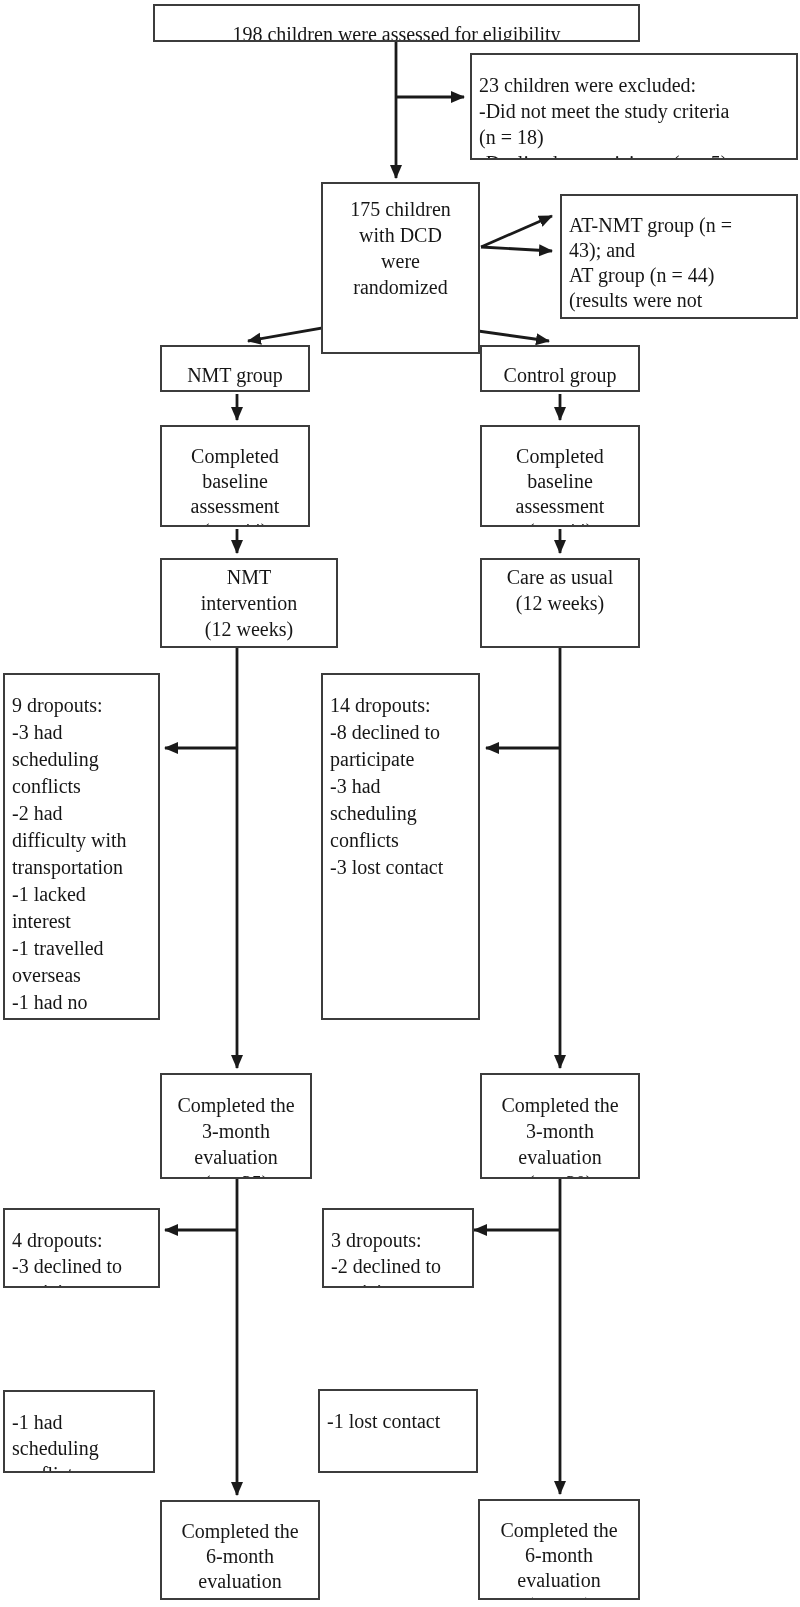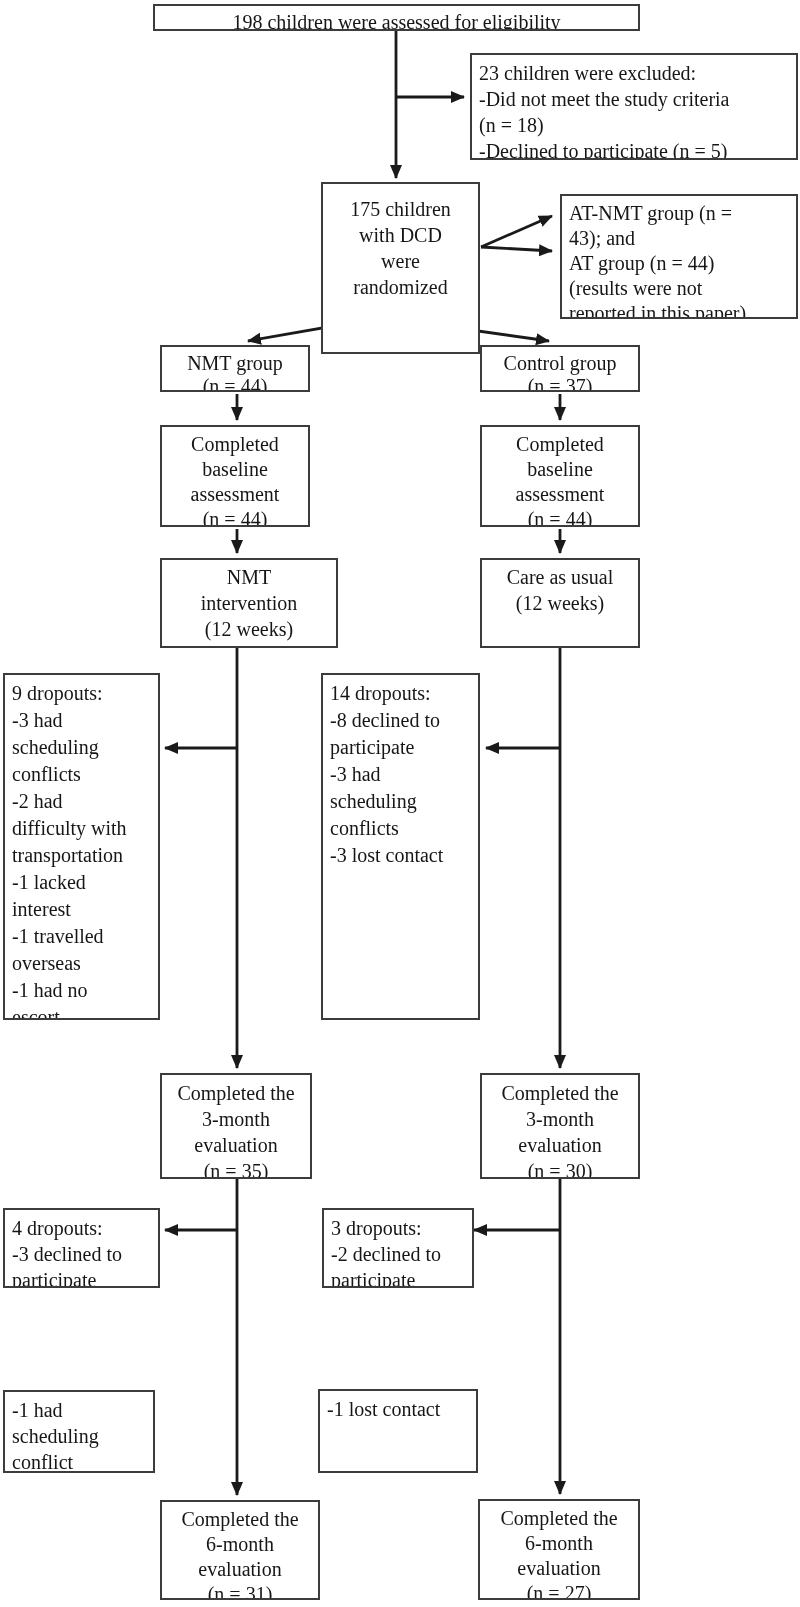--- a/index.html
+++ b/index.html
@@ -18,21 +18,21 @@
   .box {
     position: absolute;
     box-sizing: border-box;
     background: #ffffff;
     border: 2px solid #3c3c3c;
     font-family: "Liberation Serif", serif;
     font-size: 20px;
     line-height: 26px;
     color: #161616;
     white-space: pre-line;
-    padding: 5px 7px;
+    padding: 17px 7px;
     z-index: 1;
     overflow: hidden;
   }
   .tc { text-align: center; }
   .lh23 { line-height: 23px; }
   .lh24 { line-height: 27px; }
   .lh25 { line-height: 25px; }
   .pt4  { padding-top: 4px; }
   .pt12 { padding-top: 12px; }
 </style>

